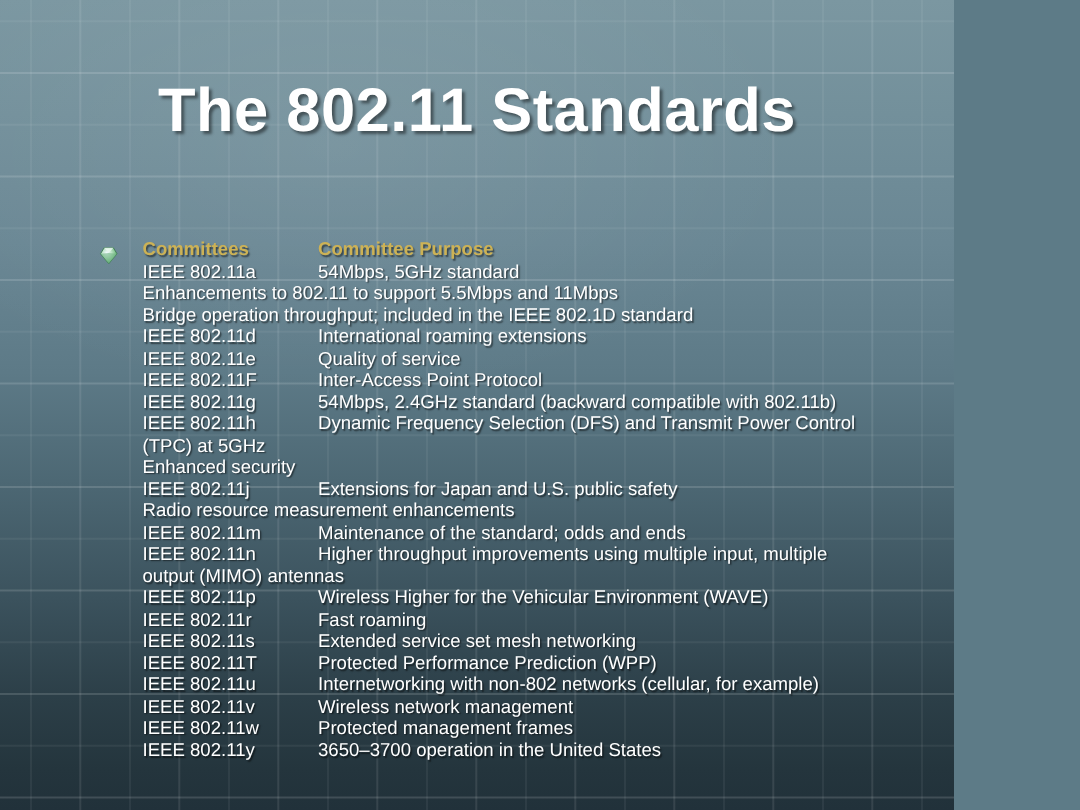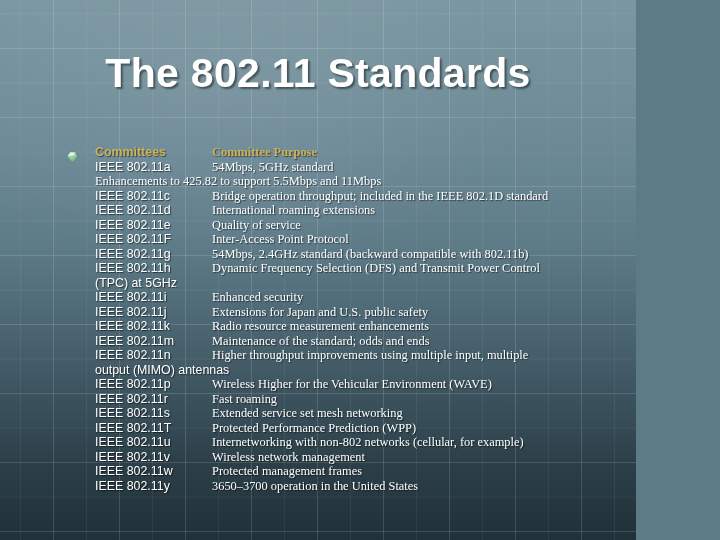--- a/index.html
+++ b/index.html
@@ -77,21 +77,21 @@
     color: #ffffff;
     letter-spacing: 0.3px;
     text-shadow: 2px 2px 2px rgba(0,0,0,0.45);
     white-space: nowrap;
     font-family: "Liberation Sans", sans-serif;
   }
 
   #bullet-row {
     position: absolute;
     left: 66px;
-    top: 146px;
+    top: 160px;
     right: 12px;
     display: flex;
     align-items: flex-start;
     justify-content: flex-end;
   }
 
   .gem-bullet {
     flex: 0 0 auto;
     width: 13px;
     height: 13px;
@@ -119,21 +119,20 @@
     font-size: 12.4px;
     color: #ffffff;
     text-shadow: 1px 1px 1px rgba(0,0,0,0.55);
     overflow: visible;
   }
   .col-b {
     flex: 1 1 auto;
     font-size: 12.4px;
     color: #ffffff;
     text-shadow: 1px 1px 1px rgba(0,0,0,0.55);
-    font-family: Liberation Serif, serif;
   }
   
   .row.cont .col-a {
     width: auto;
   }
   .header .col-a,
   .header .col-b {
     color: #cdb255;
     font-weight: bold;
     text-shadow: 1px 1px 1px rgba(0,0,0,0.5);
@@ -174,24 +173,23 @@
         <div class="col-a">Committees</div>
         <div class="col-b">Committee Purpose</div>
       </div>
 
       <div id="rows-container">
           <div class="row">
             <div class="col-a">IEEE 802.11a</div>
             <div class="col-b">54Mbps, 5GHz standard</div>
           </div>
           <div class="row">
-            <div class="col-b">Enhancements to 425.82 to support 5.5Mbps and 11Mbps</div>
-          </div>
-          <div class="row">
-            <div class="col-a">IEEE 802.11c</div>
+            <div class="col-b">Enhancements to 802.11 to support 5.5Mbps and 11Mbps</div>
+          </div>
+          <div class="row">
             <div class="col-b">Bridge operation throughput; included in the IEEE 802.1D standard</div>
           </div>
           <div class="row">
             <div class="col-a">IEEE 802.11d</div>
             <div class="col-b">International roaming extensions</div>
           </div>
           <div class="row">
             <div class="col-a">IEEE 802.11e</div>
             <div class="col-b">Quality of service</div>
           </div>
@@ -204,29 +202,27 @@
             <div class="col-b">54Mbps, 2.4GHz standard (backward compatible with 802.11b)</div>
           </div>
           <div class="row">
             <div class="col-a">IEEE 802.11h</div>
             <div class="col-b">Dynamic Frequency Selection (DFS) and Transmit Power Control</div>
           </div>
           <div class="row cont">
             <div class="col-a">(TPC) at 5GHz</div>
           </div>
           <div class="row">
-            <div class="col-a">IEEE 802.11i</div>
             <div class="col-b"> Enhanced security</div>
           </div>
           <div class="row">
             <div class="col-a">IEEE 802.11j</div>
             <div class="col-b">Extensions for Japan and U.S. public safety</div>
           </div>
           <div class="row">
-            <div class="col-a">IEEE 802.11k</div>
             <div class="col-b">Radio resource measurement enhancements</div>
           </div>
           <div class="row">
             <div class="col-a">IEEE 802.11m</div>
             <div class="col-b">Maintenance of the standard; odds and ends</div>
           </div>
           <div class="row">
             <div class="col-a">IEEE 802.11n</div>
             <div class="col-b"> Higher throughput improvements using multiple input, multiple</div>
           </div>

